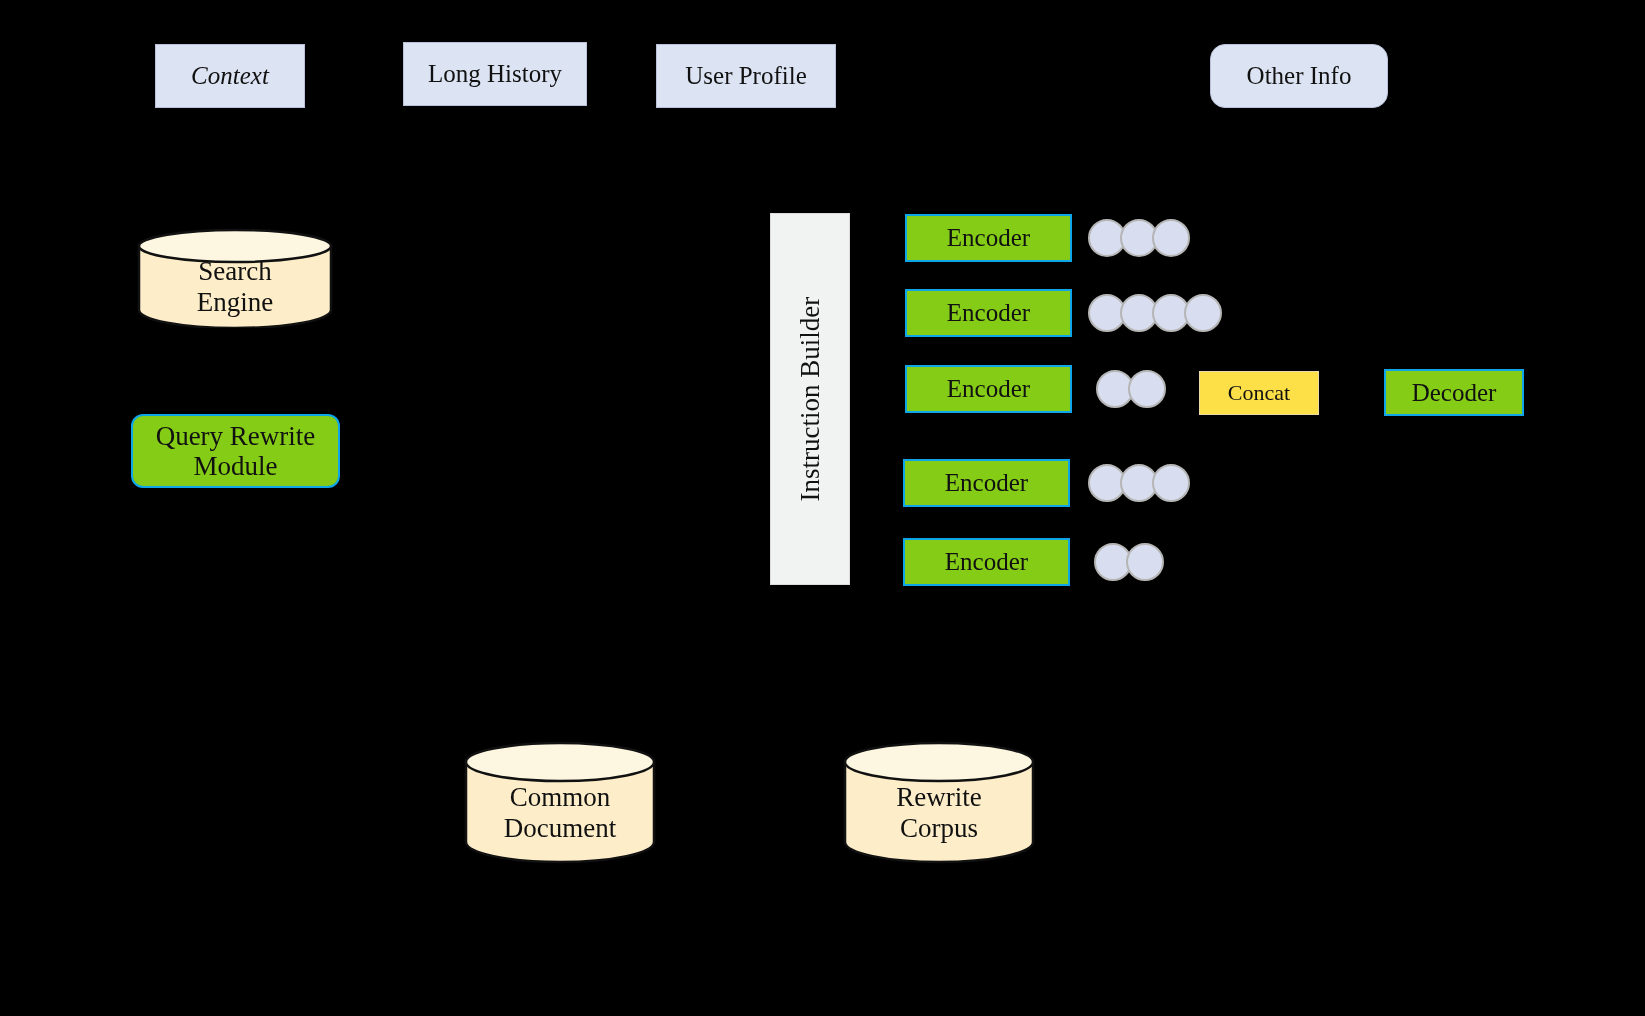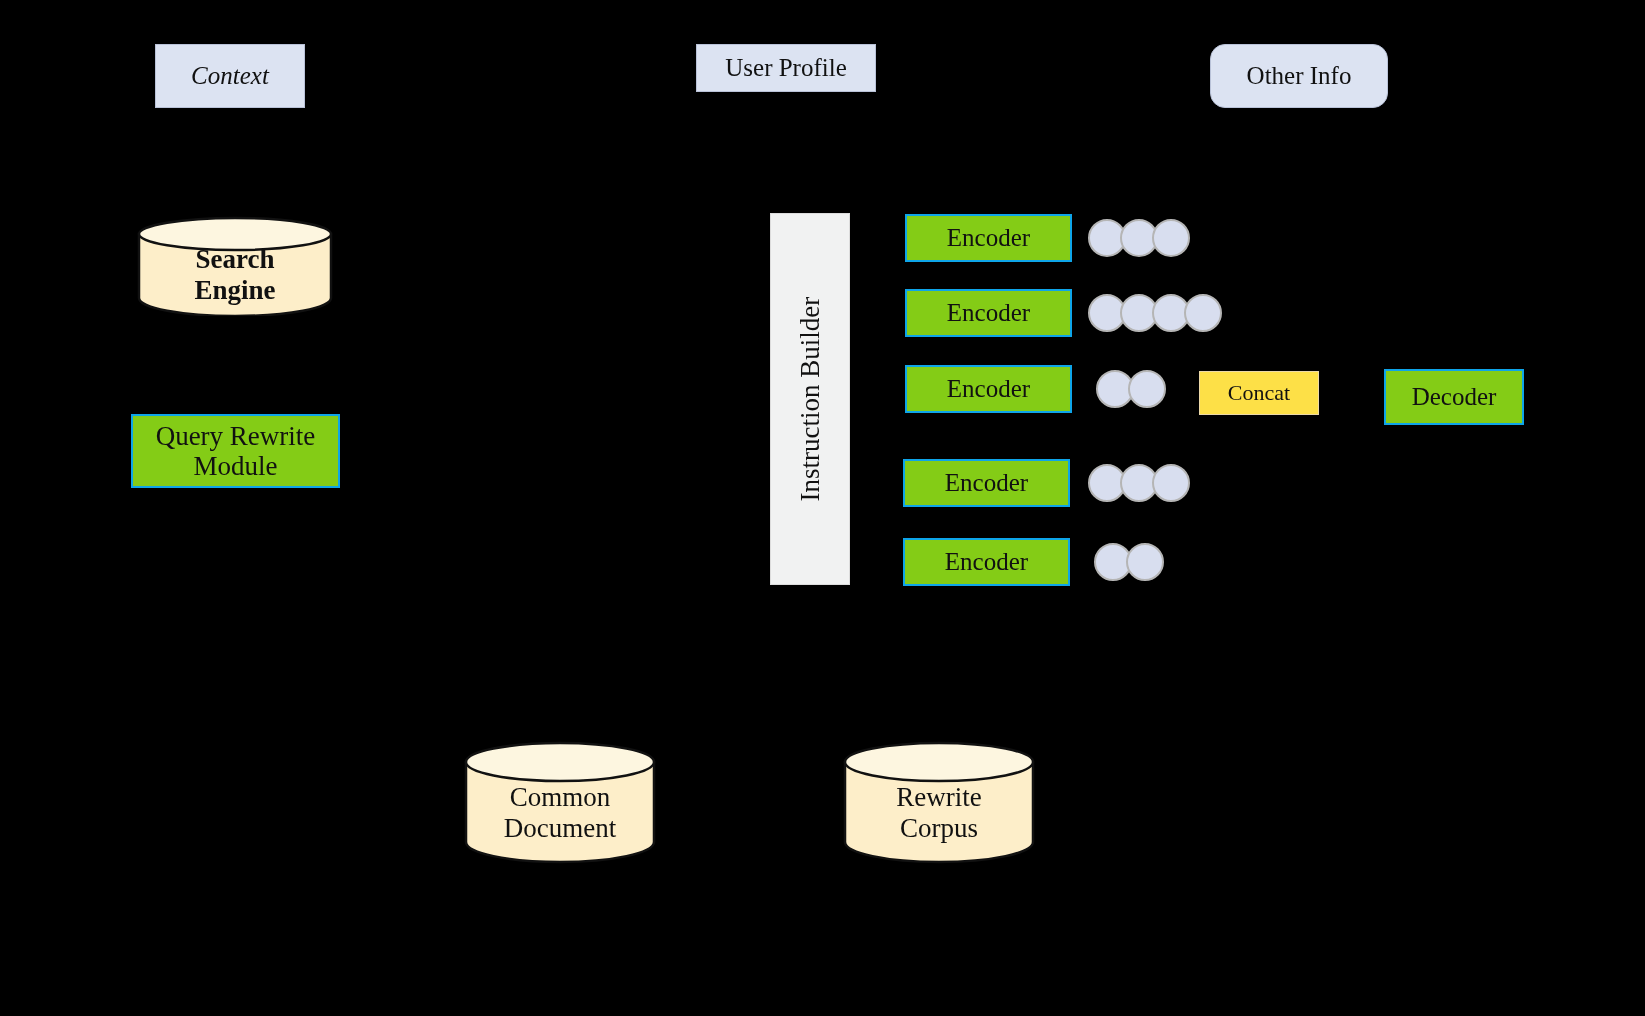--- a/index.html
+++ b/index.html
@@ -37,21 +37,21 @@
     font-size: 25px;
   }
 
   
   .greenbox {
     background: #84cc16;
     border: 2px solid #0ea5e9;
     font-size: 25px;
   }
   .greenbox.rounded {
-    border-radius: 0;
+    border-radius: 12px;
     font-size: 27px;
   }
 
   
   .creambox {
     background: #fde047;
     border: 1px solid #ecd9a8;
     font-size: 22px;
   }
 
@@ -107,33 +107,36 @@
 </style>
 </head>
 <body>
 
 <div id="canvas">
 
   <div class="node chip" style="left:155px; top:44px; width:150px; height:64px;font-style:italic;">
     <span>Context</span>
   </div>
 
-
-  <div class="node chip" style="left:696px; top:44px; width:180px; height:48px;">
+  <div class="node chip" style="left:403px; top:42px; width:184px; height:64px;">
+    <span>Long History</span>
+  </div>
+
+  <div class="node chip" style="left:656px; top:44px; width:180px; height:64px;">
     <span>User Profile</span>
   </div>
 
 
   <div class="node chip" style="left:1210px; top:44px; width:178px; height:64px;border-radius:15px;">
     <span>Other Info</span>
   </div>
 
   <div class="tick" style="left:234px; top:218px; width:3px; height:30px;"></div>
 
-  <div class="cyl" style="left:137px; top:216px; width:196px; height:100px;font-weight:bold;">
+  <div class="cyl" style="left:137px; top:228px; width:196px; height:100px;">
     <svg width="196" height="100" viewBox="0 0 196 100">
       <path d="M2,18 L2,82 A96,18 0 0,0 194,82 L194,18 Z" fill="#fdeec9" stroke="#111111" stroke-width="2.5"></path>
       <ellipse cx="98" cy="18" rx="96" ry="16" fill="#fdf6e0" stroke="#111111" stroke-width="2.5"></ellipse>
     </svg>
     <div class="cyl-label" style="top:28px;">
       <div>Search</div>
       <div>Engine</div>
     </div>
   </div>
 
@@ -187,21 +190,21 @@
   </div>
   <div class="circrow" style="left:1094px; top:543px;">
     <span class="circ"></span>
     <span class="circ"></span>
   </div>
 
   <div class="node creambox" style="left:1199px; top:371px; width:120px; height:44px;">
     <span>Concat</span>
   </div>
 
-  <div class="node greenbox" style="left:1384px; top:369px; width:140px; height:56px;">
+  <div class="node greenbox" style="left:1384px; top:369px; width:140px; height:47px;">
     <span>Decoder</span>
   </div>
 
   <div class="cyl" style="left:464px; top:740px; width:192px; height:124px;">
     <svg width="192" height="124" viewBox="0 0 192 124">
       <path d="M2,22 L2,102 A94,20 0 0,0 190,102 L190,22 Z" fill="#fdeec9" stroke="#111111" stroke-width="2.5"></path>
       <ellipse cx="96" cy="22" rx="94" ry="19" fill="#fdf6e0" stroke="#111111" stroke-width="2.5"></ellipse>
     </svg>
     <div class="cyl-label" style="top:42px;font-family:Liberation Serif, serif;">
       <div>Common</div>

